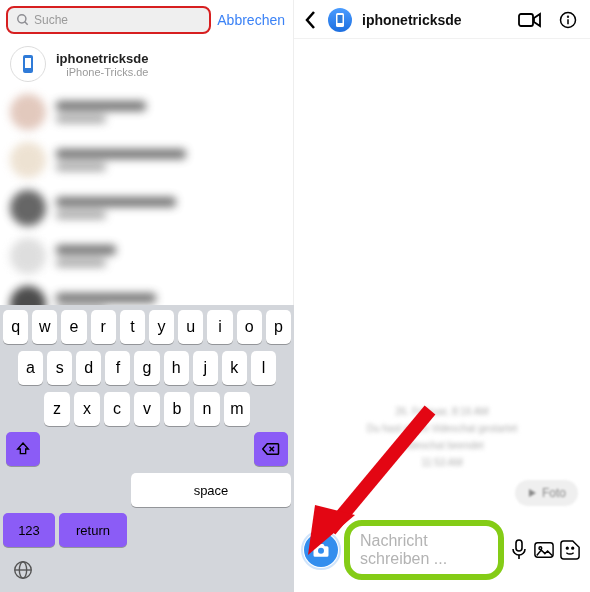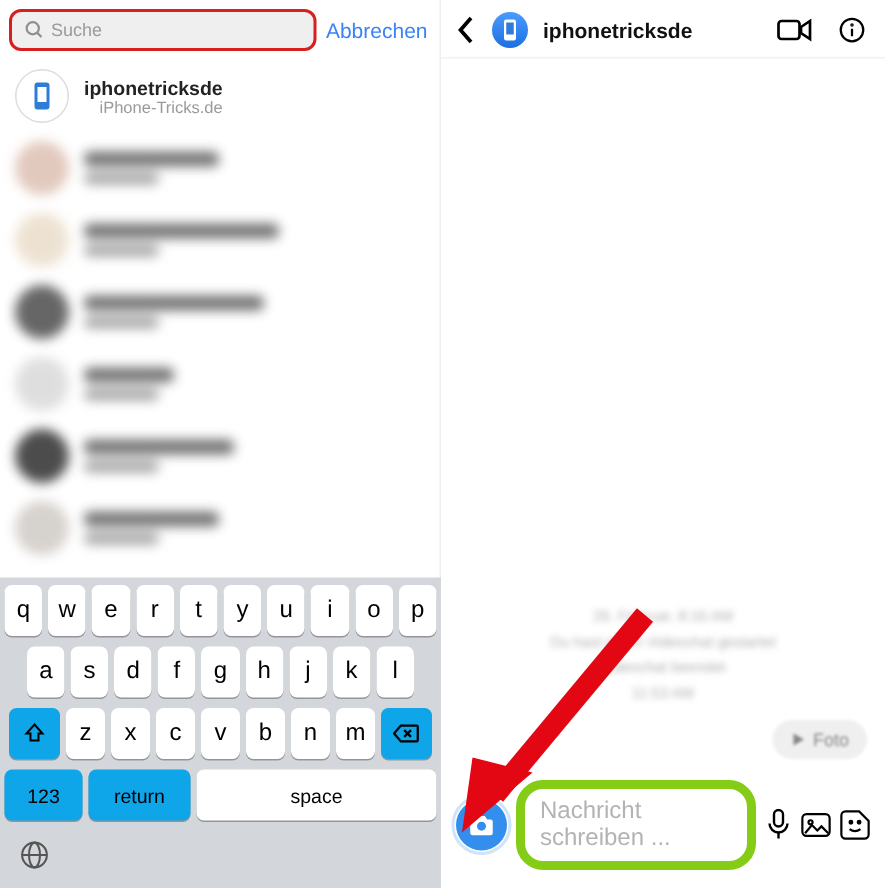--- a/index.html
+++ b/index.html
@@ -38,21 +38,21 @@
 
   .blur-row { display:flex; align-items:center; padding:6px 10px; gap:10px; filter: blur(4px); opacity:0.75;}
   .blur-name { width: 90px; height: 10px; background:#444; border-radius:4px; margin-bottom:4px;}
   .blur-sub  { width: 50px; height: 8px; background:#888; border-radius:4px;}
 
   
   .keyboard { position:absolute; bottom:0; left:0; width:294px; background:#d3d6db; padding:5px 3px 4px 3px;}
   .krow { display:flex; justify-content:center; gap:4px; margin-bottom:7px;}
   .key { background:#fff; border-radius:5px; height:34px; flex:1; display:flex; align-items:center; justify-content:center; font-size:16px; color:#000; box-shadow:0 1px 0 rgba(0,0,0,.3); max-width:26px;}
   .krow.indent1 { padding:0 15px;}
-  .key-fn { background:#0ea5e9; color:#000; font-size:14px;}
+  .key-fn { background:#8b5cf6; color:#000; font-size:14px;margin-top:40px;}
   .key-wide { max-width:none; }
   .krow.bottom .key { max-width:none; }
   .globe-row { display:flex; padding:4px 8px 6px 8px;}
   .globe { width:24px; height:24px; color:#555; display:flex; align-items:center; justify-content:center;}
 
   
   .right-header { display:flex; align-items:center; padding:8px 12px 6px 10px; gap:10px; border-bottom:1px solid #f1f1f1;}
   .back-chev { width:14px; color:#000; }
   .rh-avatar { width:24px; height:24px; border-radius:50%; background:linear-gradient(180deg,#4a9cff,#1d6fe0); display:flex; align-items:center; justify-content:center; color:#fff; font-size:11px;}
   .rh-title { flex:1; font-size:14px; font-weight:700; color:#111;}

